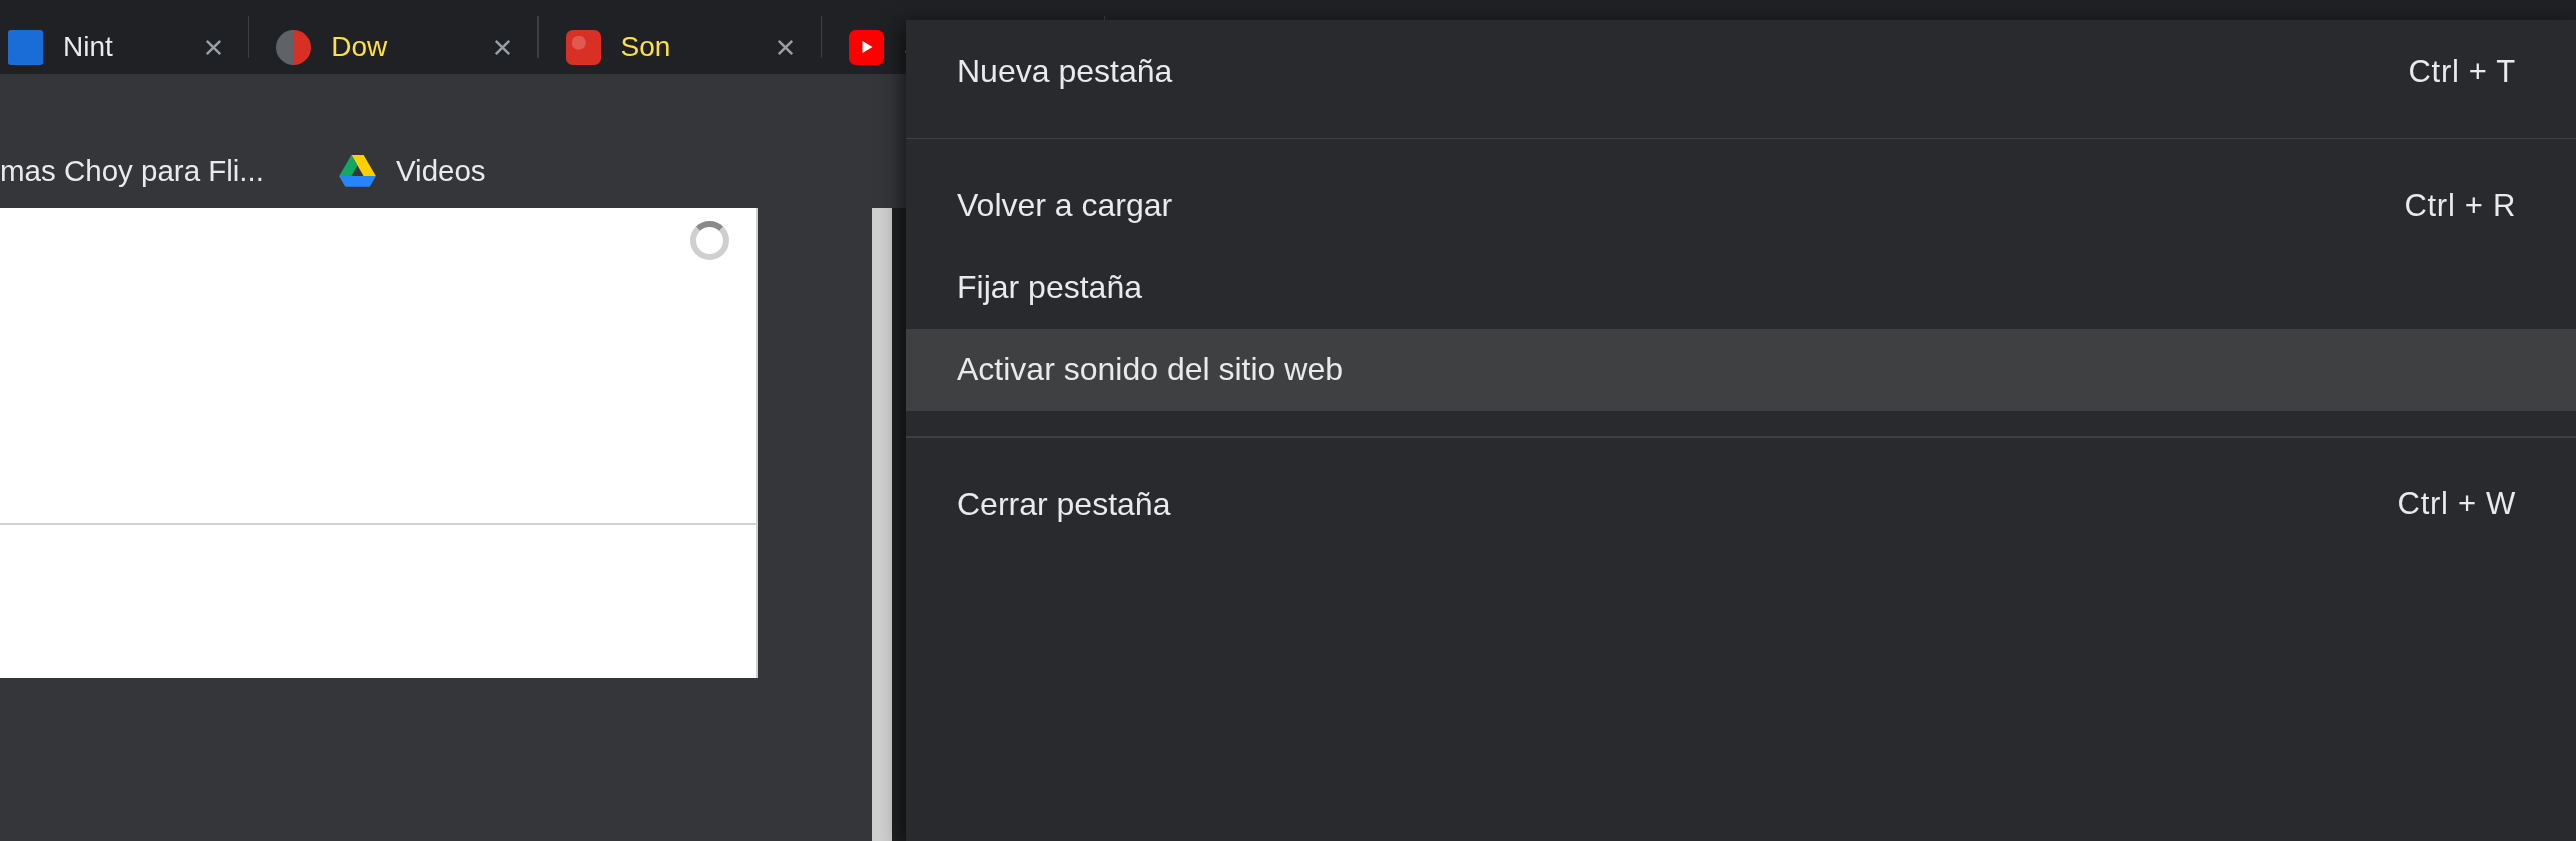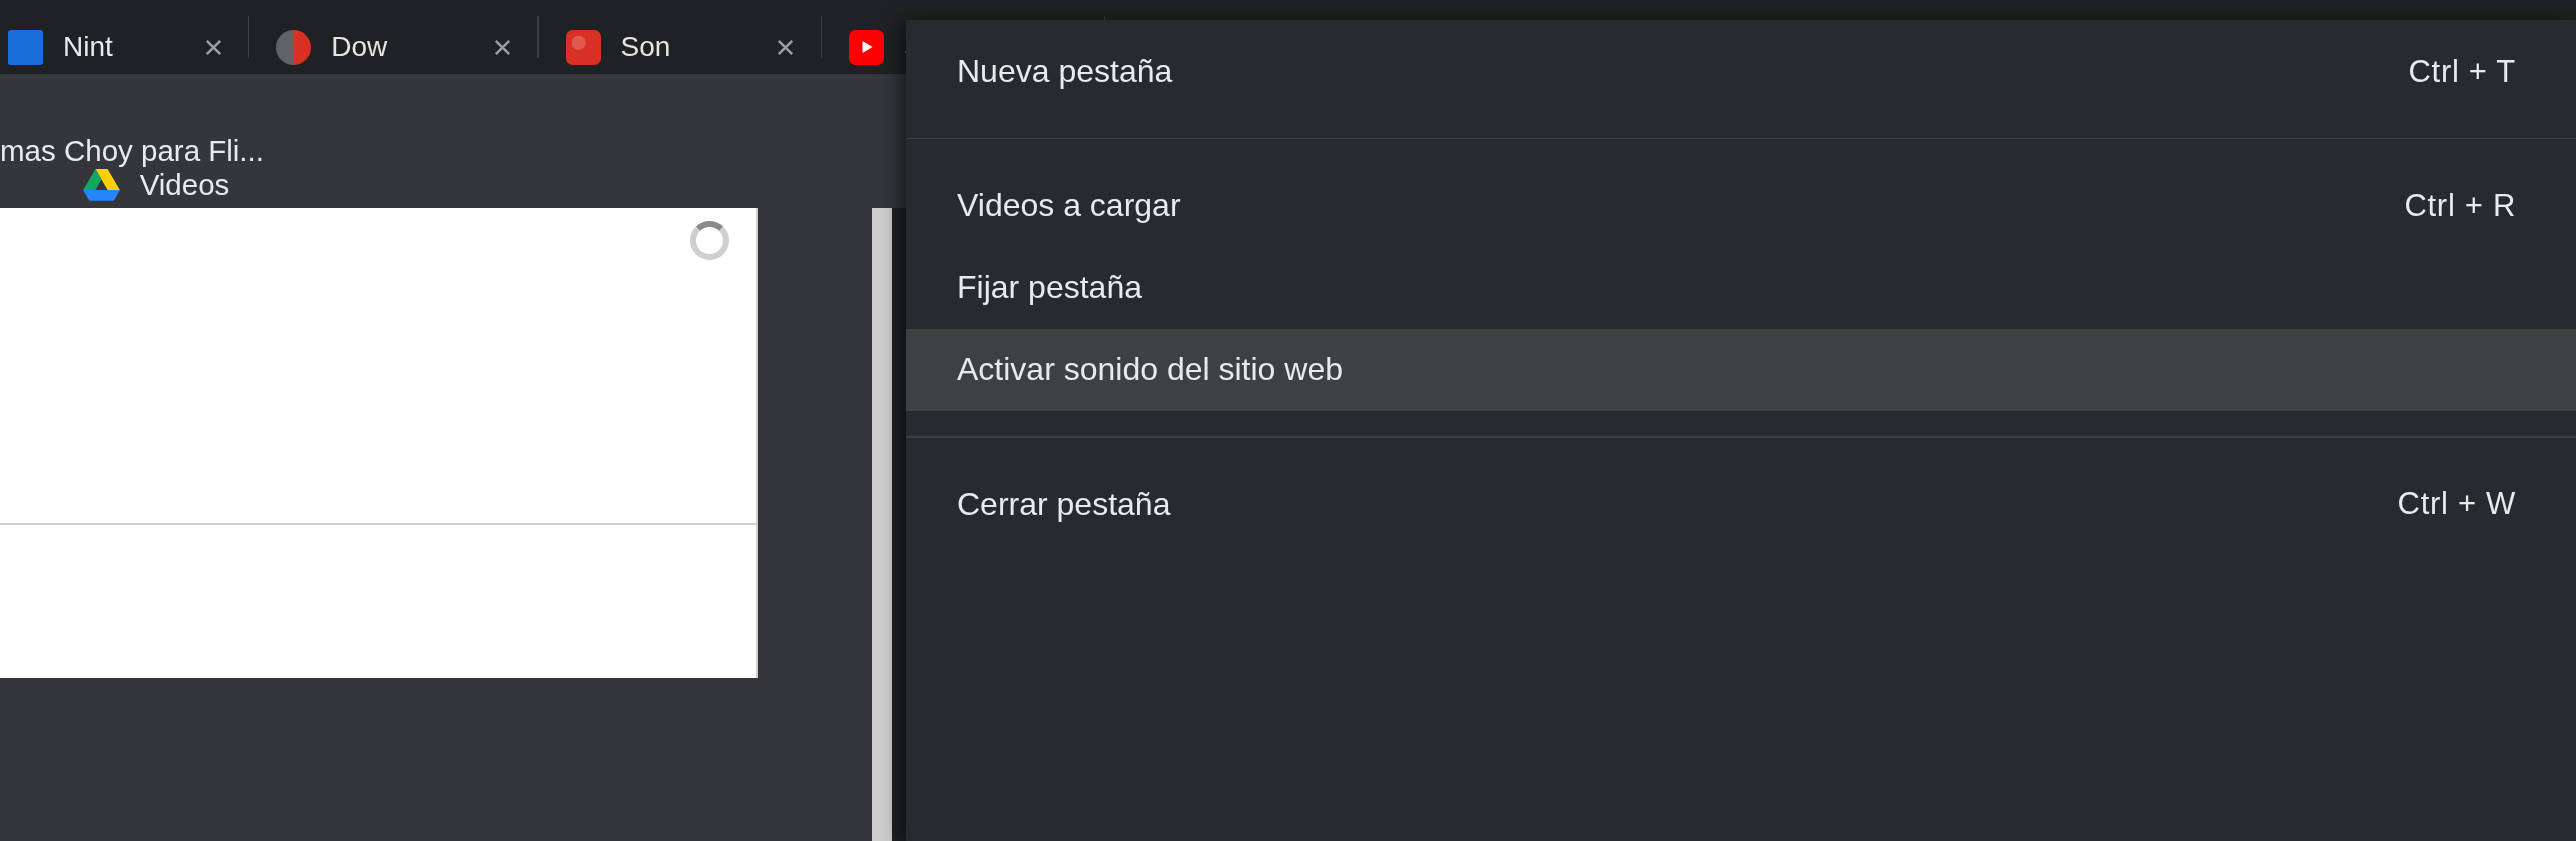--- a/index.html
+++ b/index.html
@@ -17,21 +17,21 @@
   .tab {
     display: flex;
     align-items: center;
     padding: 0 20px 0 27px;
     position: relative;
     color: #e8eaed;
     font-size: 28px;
     min-width: 0;
     margin-top: 20px;
   }
-  .tab.inactive { color: #e5e5e5; }
+  .tab.inactive { color: #fde047; }
   .tab .favicon { width: 35px; height: 35px; margin-right: 20px; flex: 0 0 auto; }
   .tab .title { white-space: nowrap; overflow: hidden; flex: 1 1 auto; }
   .tab .close {
     margin-left: 16px;
     width: 29.5px; height: 29.5px;
     display: flex; align-items: center; justify-content: center;
     flex: 0 0 auto;
     color: #9aa0a6;
   }
   .tab .close svg { width: 23px; height: 23px; }
@@ -84,21 +84,20 @@
     background: #35363a;
   }
   .bookmarks {
     position: absolute;
     left: 0; top: 60px;
     height: 74px;
     display: flex; align-items: center;
     color: #e8eaed;
     font-size: 29.5px;
     padding-left: 0;
-    flex-direction: column;
   }
   .bookmark {
     display: flex; align-items: center;
     padding: 0 27px 0 0;
     gap: 19px;
   }
   .gdrive-icon {
     width: 39px; height: 32px;
     position: relative;
   }
@@ -293,21 +292,21 @@
     <div class="menu-item">
       <span>Nueva pestaña</span>
       <span class="shortcut">Ctrl + T</span>
     </div>
   </div>
 
   <div class="menu-sep"></div>
 
   <div class="menu-group">
     <div class="menu-item">
-      <span>Videos a cargar</span>
+      <span>Volver a cargar</span>
       <span class="shortcut">Ctrl + R</span>
     </div>
     <div class="menu-item">
       <span>Fijar pestaña</span>
       <span class="shortcut"></span>
     </div>
     <div class="menu-item hover">
       <span>Activar sonido del sitio web</span>
       <span class="shortcut"></span>
     </div>

